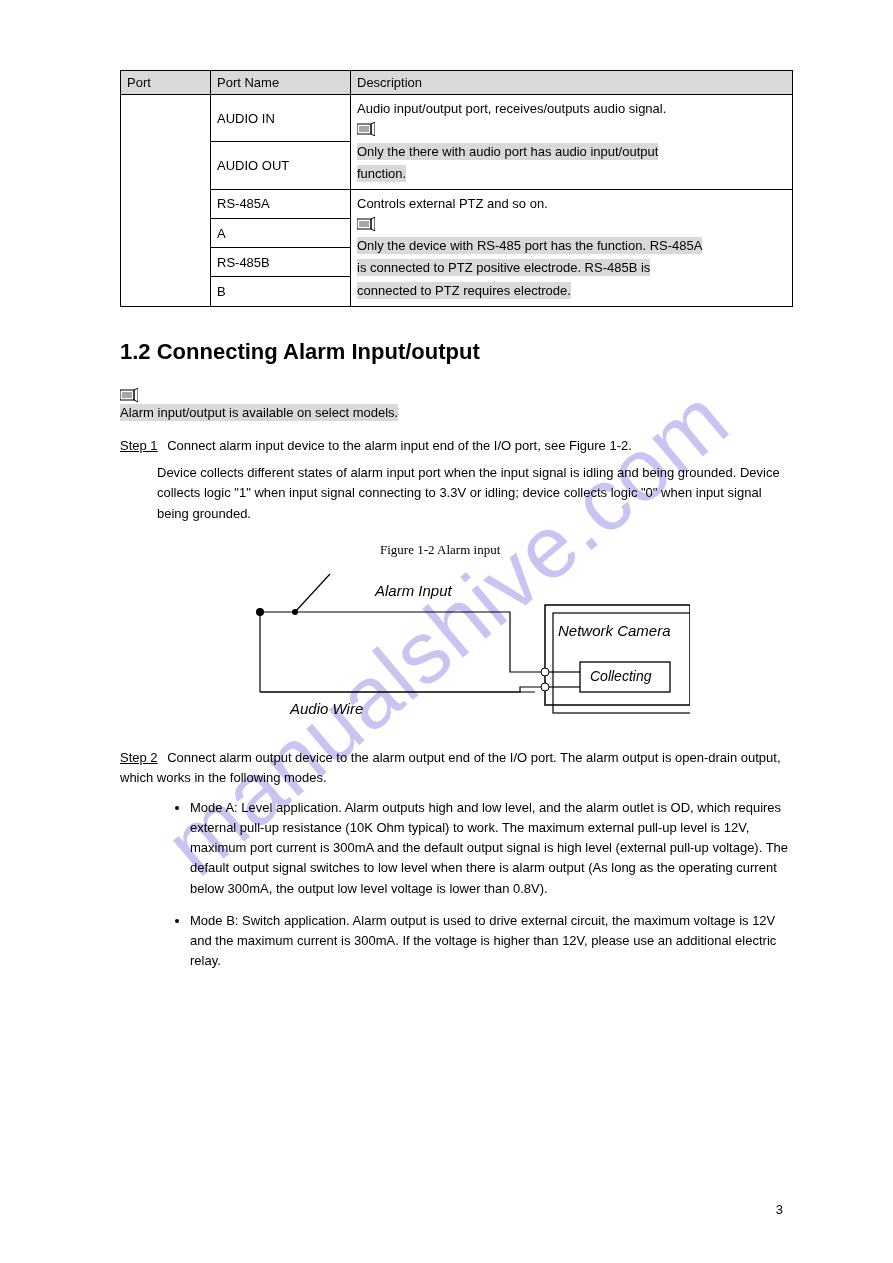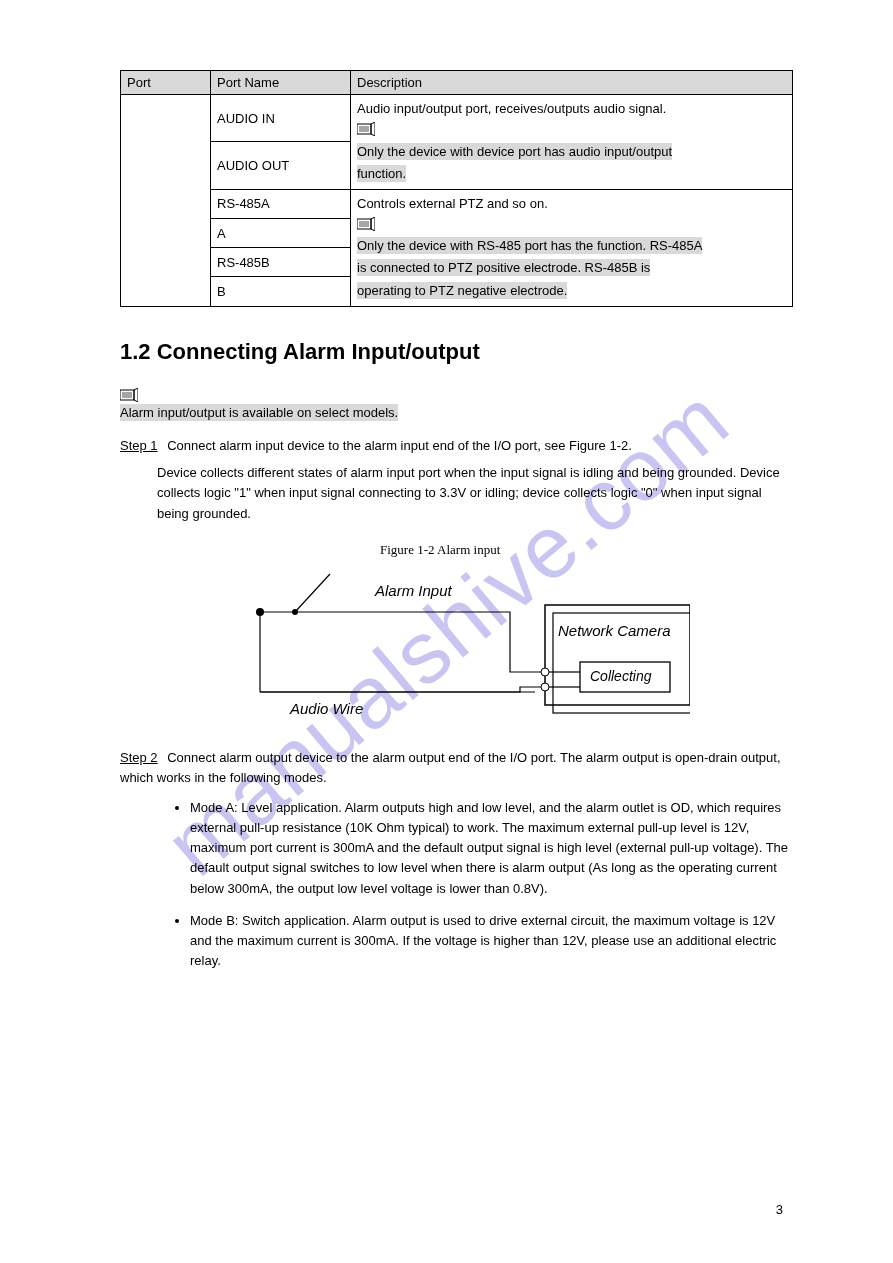--- a/index.html
+++ b/index.html
@@ -129,21 +129,21 @@
           <span>Audio input/output port, receives/outputs audio signal.</span><br>
           <span class="note-icon">
             <svg viewBox="0 0 18 14">
                 <rect x="0" y="2" width="14" height="10" fill="none" stroke="#000" stroke-width="1"></rect>
                 <path d="M14 2 L18 0 L18 14 L14 12 Z" fill="none" stroke="#000" stroke-width="1"></path>
                 <line x1="2" y1="5" x2="12" y2="5" stroke="#000" stroke-width="0.7"></line>
                 <line x1="2" y1="7" x2="12" y2="7" stroke="#000" stroke-width="0.7"></line>
                 <line x1="2" y1="9" x2="12" y2="9" stroke="#000" stroke-width="0.7"></line>
               </svg>
           </span><br>
-          <span class="hl">Only the device with device port has audio input/output</span><br>
+          <span class="hl">Only the there with audio port has audio input/output</span><br>
           <span class="hl">function.</span>
         </td>
       </tr>
       <tr>
         <td>AUDIO OUT</td>
       </tr>
       <tr>
         <td>RS-485A</td>
         <td rowspan="4" class="cell-note">
           <span>Controls external PTZ and so on.</span><br>
@@ -151,21 +151,21 @@
             <svg viewBox="0 0 18 14">
                 <rect x="0" y="2" width="14" height="10" fill="none" stroke="#000" stroke-width="1"></rect>
                 <path d="M14 2 L18 0 L18 14 L14 12 Z" fill="none" stroke="#000" stroke-width="1"></path>
                 <line x1="2" y1="5" x2="12" y2="5" stroke="#000" stroke-width="0.7"></line>
                 <line x1="2" y1="7" x2="12" y2="7" stroke="#000" stroke-width="0.7"></line>
                 <line x1="2" y1="9" x2="12" y2="9" stroke="#000" stroke-width="0.7"></line>
               </svg>
           </span><br>
           <span class="hl">Only the device with RS-485 port has the function. RS-485A</span><br>
           <span class="hl">is connected to PTZ positive electrode. RS-485B is</span><br>
-          <span class="hl">operating to PTZ negative electrode.</span>
+          <span class="hl">connected to PTZ requires electrode.</span>
         </td>
       </tr>
       <tr>
         <td>A</td>
       </tr>
       <tr>
         <td>RS-485B</td>
       </tr>
       <tr>
         <td>B</td>

